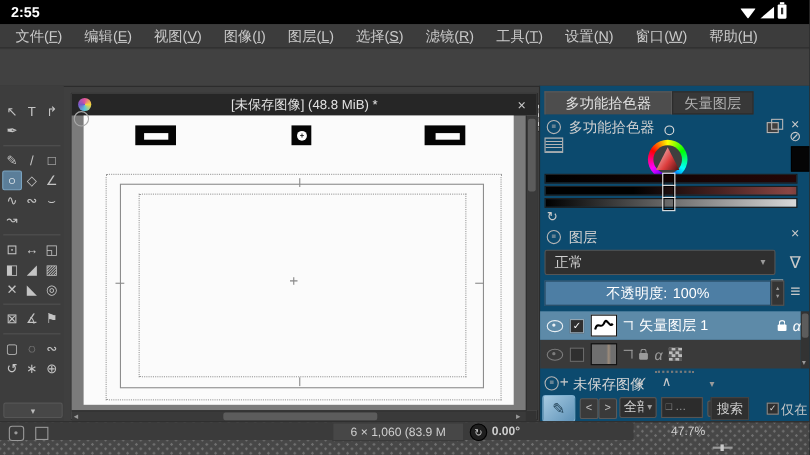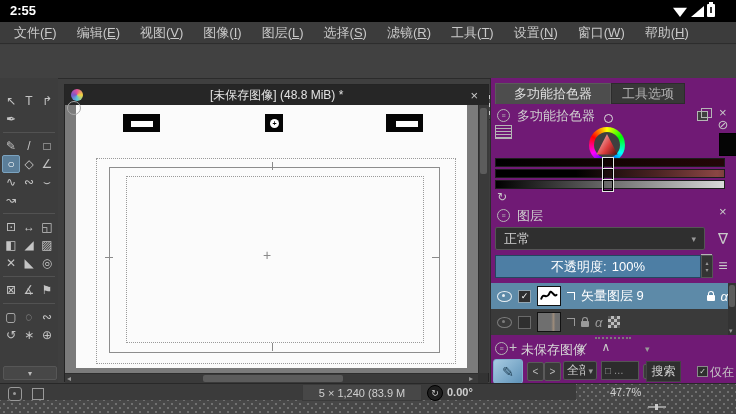--- a/index.html
+++ b/index.html
@@ -77,21 +77,21 @@
   .rect-solid{border:1px solid #8d8d8d;}
   .tick{background:#8a8a8a;}
   .crosshair{color:#8a8a8a;font-size:14px;line-height:14px;text-align:center;font-weight:normal;}
   .corner-circle{border:1px solid #a8a8a8;border-radius:50%;}
   .hscroll{background:#3a3a3a;border-top:1px solid #2e2e2e;}
   .vscroll{background:#3a3a3a;border-left:1px solid #2e2e2e;}
   .scrollthumb{background:#5c5c5c;border-radius:2px;}
   .scrollarrow{color:#999;font-size:8px;line-height:10px;}
 
   
-  .rpanel{left:490px;top:78px;width:246px;height:305px;background:#701a75;border-left:1px solid #2b2b2b;box-sizing:border-box;}
+  .rpanel{left:490px;top:78px;width:246px;height:305px;background:#0c4a6e;border-left:1px solid #2b2b2b;box-sizing:border-box;}
   .ptab{font-size:13px;display:flex;align-items:center;justify-content:center;box-sizing:border-box;}
   .ptab-active{background:#4d4d4d;color:#e0e0e0;border:1px solid #5a5a5a;border-bottom:none;}
   .ptab-idle{background:#383838;color:#b0b0b0;border:1px solid #2c2c2c;}
   .docker-title{color:#cfcfcf;font-size:13px;}
   .circle-menu{border:1px solid #b5b5b5;border-radius:50%;color:#b5b5b5;font-size:7px;
     display:flex;align-items:center;justify-content:center;}
   .icon-float{width:9px;height:8px;border:1px solid #b5b5b5;position:relative;background:#3f3f3f;}
   .icon-float:before{content:"";position:absolute;left:3px;top:-4px;width:9px;height:8px;border:1px solid #b5b5b5;}
   .closex{color:#c9c9c9;font-size:13px;line-height:13px;}
   .icon-settings{border:1px solid #b5b5b5;background:repeating-linear-gradient(#0000 0 2px,#b5b5b5 2px 3px);}
@@ -306,21 +306,21 @@
       <span class="abs scrollthumb" style="left:1px;top:3px;width:7px;height:66px;"></span>
     </div>
     <div class="abs" style="left:413px;top:288px;width:10px;height:10px;background:#333;"></div>
   </div>
 
   <div class="abs rpanel">
     <div class="abs ptab ptab-active" style="left:4px;top:5px;width:116px;height:21px;">
         <span>多功能拾色器</span>
       </div>
     <div class="abs ptab ptab-idle" style="left:120px;top:5px;width:74px;height:21px;">
-        <span>工具选项</span>
+        <span>矢量图层</span>
       </div>
 
     <div class="abs circle-menu" style="left:6px;top:31px;width:11px;height:11px;">
         <span>≡</span>
       </div>
     <div class="abs docker-title" style="left:26px;top:29px;">多功能拾色器</div>
     <div class="abs icon-float" style="left:206px;top:33px;"></div>
     <div class="abs closex" style="left:228px;top:28px;">×</div>
 
     <div class="abs icon-settings" style="left:4px;top:47px;width:15px;height:12px;"></div>
@@ -365,21 +365,21 @@
     <div class="abs" style="left:0;top:205px;width:237px;">
         <div class="layer-row lr-sel" style="height: 26px;">
           <span class="icon-eye"></span>
           <span class="layer-check">✓</span>
           <span class="layer-thumb">
             <svg viewBox="0 0 22 18" width="20" height="16">
               <path d="M2 13 C5 3 8 15 12 5 C14 1 17 12 20 7" fill="none" stroke="#000" stroke-width="2.2"></path>
             </svg>
           </span>
           <span class="vector-badge"></span>
-          <span class="layer-name">矢量图层 9</span>
+          <span class="layer-name">矢量图层 1</span>
           <span class="icon-lock"></span>
           <span class="alpha">α</span>
         </div>
         <div class="layer-row lr-idle" style="height: 26px;">
           <span class="icon-eye eye-dim"></span>
           <span class="layer-check" style="border-color: rgb(106, 106, 106);"></span>
           <span class="layer-thumb thumb-flat"></span>
           <span class="vector-badge"></span>
           <span class="icon-lock"></span>
           <span class="alpha">α</span>
@@ -417,20 +417,20 @@
     <div class="abs searchlbl" style="left:155px;top:283px;width:33px;height:19px;">搜索</div>
     <div class="abs cbox" style="left:206px;top:288px;">✓</div>
     <div class="abs st-text" style="left:219px;top:286px;width:26px;overflow:hidden;font-size:12px;color:#c9c9c9;">仅在</div>
   </div>
 
   <div class="abs dotted-area" style="left:0;top:383px;width:736px;height:31px;"></div>
   <div class="abs status-solid" style="left:0;top:384px;width:576px;height:16px;"></div>
   <div class="abs st-icon1" style="left:8px;top:387px;width:12px;height:12px;"></div>
   <div class="abs st-icon2" style="left:32px;top:388px;width:10px;height:10px;"></div>
   <div class="abs st-box" style="left:302px;top:384px;width:118px;height:15px;">
-    <span class="st-text">5 × 1,240 (83.9 M</span>
+    <span class="st-text">6 × 1,060 (83.9 M</span>
   </div>
   <div class="abs rot-circle" style="left:427px;top:385px;width:14px;height:14px;">↻</div>
   <div class="abs st-text" style="left:447px;top:386px;font-weight:bold;">0.00°</div>
   <div class="abs st-text" style="left:610px;top:386px;">47.7%</div>
   <div class="abs zoom-slider" style="left:648px;top:392px;width:18px;height:4px;"></div>
 
 </div>
 
 </body></html>

